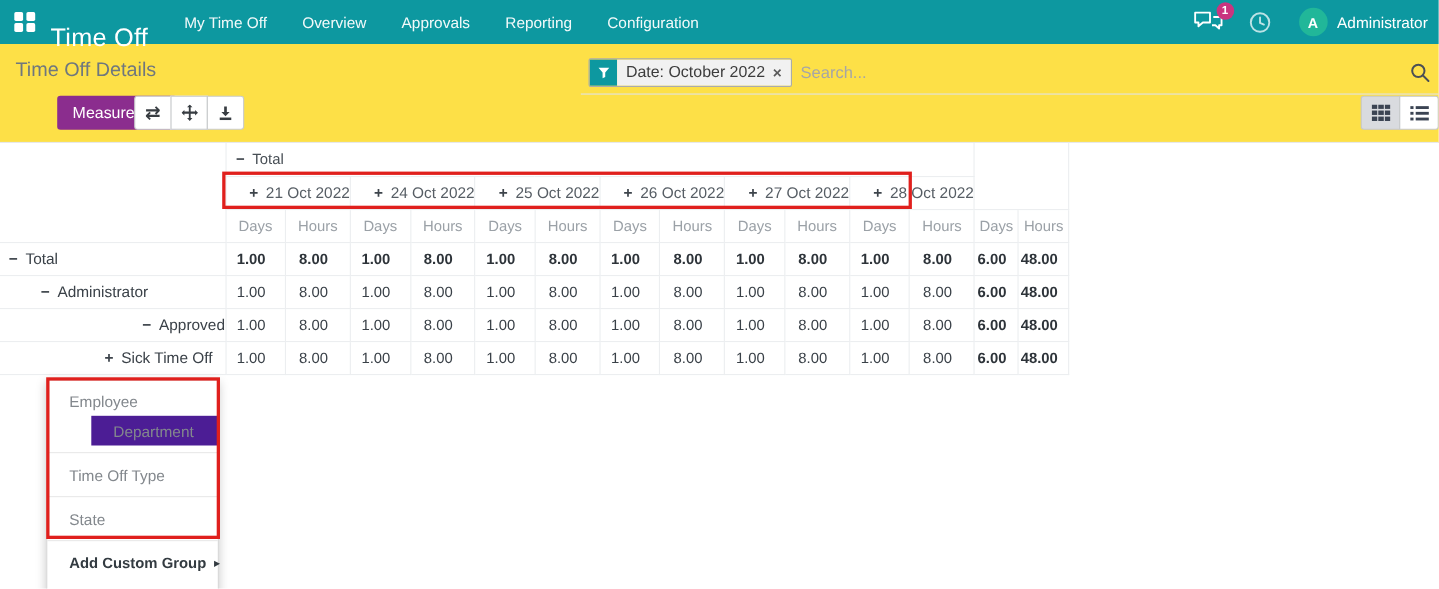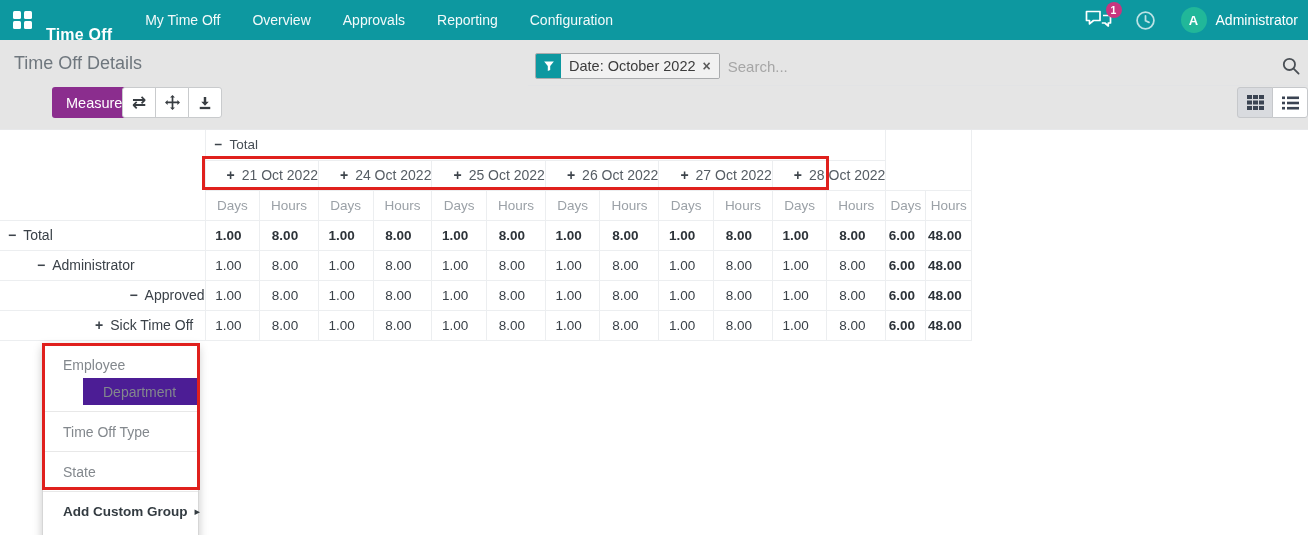--- a/index.html
+++ b/index.html
@@ -10,35 +10,35 @@
   html,body{width:1308px;height:535px;overflow:hidden;background:#fff;
     font-family:"Liberation Sans","DejaVu Sans",sans-serif;}
   body{position:relative;}
 
   
   .navbar{position:absolute;left:0;top:0;width:1308px;height:40px;background:var(--teal);
     display:flex;align-items:center;color:#fff;z-index:5;}
   .apps-icon{width:19px;height:19px;margin-left:13px;display:grid;
     grid-template-columns:8px 8px;grid-template-rows:8px 8px;gap:2.5px;cursor:pointer;}
   .apps-icon span{background:#fff;border-radius:1.5px;}
-  .app-name{font-size:16px;font-weight:700;margin-left:14px;letter-spacing:.2px;margin-top:29px;}
+  .app-name{font-size:23px;font-weight:400;margin-left:14px;letter-spacing:.2px;margin-top:29px;}
   .nav-menu{display:flex;margin-left:17px;}
   .nav-link{font-size:14px;color:rgba(255,255,255,.95);padding:0 16px;line-height:40px;cursor:pointer;}
   .nav-right{margin-left:auto;display:flex;align-items:center;}
   .chat-wrap{position:relative;margin-right:23px;cursor:pointer;display:flex;}
   .badge{position:absolute;top:-7px;right:-10px;min-width:16px;height:16px;border-radius:8px;
     background:var(--badge);color:#fff;font-size:10.5px;font-weight:700;
     display:flex;align-items:center;justify-content:center;padding:0 4px;}
   .clock-wrap{margin-right:25px;cursor:pointer;display:flex;}
   .avatar{width:26px;height:26px;border-radius:50%;background:var(--avatar);color:#fff;
     font-size:13px;font-weight:700;display:flex;align-items:center;justify-content:center;cursor:pointer;}
   .user-name{font-size:14px;margin:0 10px 0 9px;cursor:pointer;white-space:nowrap;}
 
   
-  .control-panel{position:absolute;left:0;top:40px;width:1308px;height:90px;background:#e5e5e5;
+  .control-panel{position:absolute;left:0;top:40px;width:1308px;height:90px;background:#fde047;
     border-bottom:1px solid #e7e8ea;}
   .page-title{position:absolute;left:14px;top:13px;font-size:18px;color:#6f777e;}
   .measures-btn{position:absolute;left:12px;top:47px;height:31px;padding:0 14px;
     background:var(--purple);color:#fff;border:none;border-radius:3px;font-size:14.5px;
     font-family:inherit;display:flex;align-items:center;cursor:pointer;margin-left:40px;}
   .measures-btn .caret{font-size:8px;margin-left:9px;opacity:.95;}
   .btn-group{position:absolute;left:122px;top:47px;display:flex;}
   .icon-btn{width:34px;height:31px;background:#fff;border:1px solid #c9cbcd;margin-left:-1px;
     display:flex;align-items:center;justify-content:center;cursor:pointer;color:#383d42;font-size:17px;font-weight:600;}
   .icon-btn:first-child{border-radius:3px 0 0 3px;margin-left:0;}

